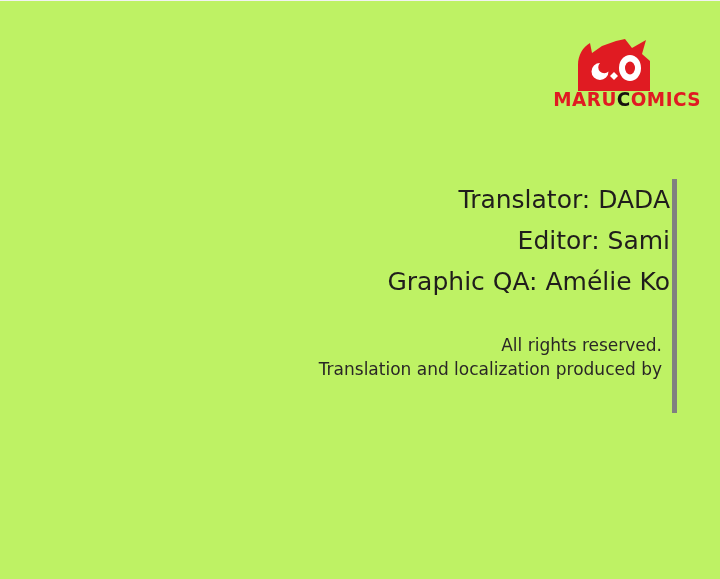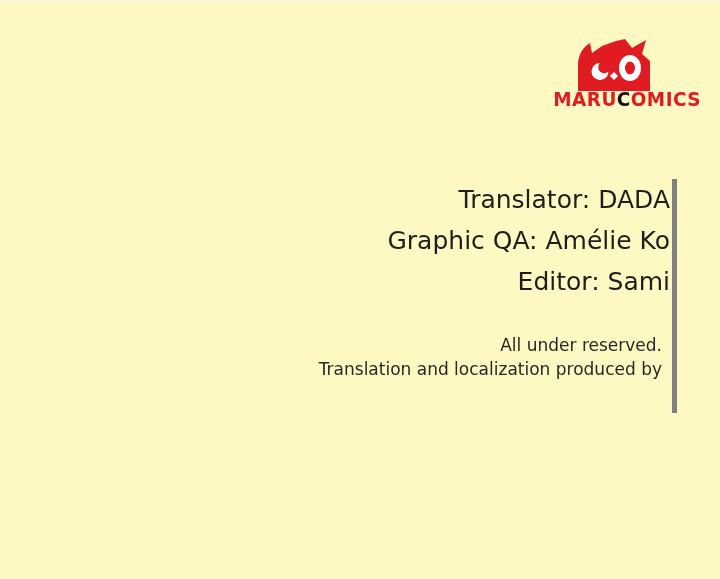--- a/index.html
+++ b/index.html
@@ -8,21 +8,21 @@
     background: #ffffff;
   }
   body {
     font-family: "Liberation Sans", sans-serif;
   }
 
   .page {
     position: relative;
     width: 720px;
     height: 579px;
-    background: #fef9c3;
+    background: #bef264;
     overflow: hidden;
     box-sizing: border-box;
     border-top: 1px solid #f2f2f2;
     padding-left: 48px;
   }
 
   
   .maru-logo {
     position: absolute;
     left: 548px;
@@ -162,23 +162,23 @@
         <ellipse cx="58" cy="29" rx="5" ry="6.5" fill="#e01b22"></ellipse>
       </svg>
     </div>
     <div class="maru-wordmark"><span class="wm-red">MARU</span><span class="wm-dark">C</span><span class="wm-red">OMICS</span></div>
   </div>
 
   <div class="divider-bar"></div>
 
   <div class="credits">
     <div class="credit-line">Translator: DADA</div>
+    <div class="credit-line">Editor: Sami</div>
     <div class="credit-line">Graphic QA: Amélie Ko</div>
-    <div class="credit-line">Editor: Sami</div>
   </div>
 
   <div class="rights">
-    <div class="rights-line">All under reserved.</div>
+    <div class="rights-line">All rights reserved.</div>
     <div class="rights-line">Translation and localization produced by</div>
   </div>
 
 
 </div>
 
 </body></html>

